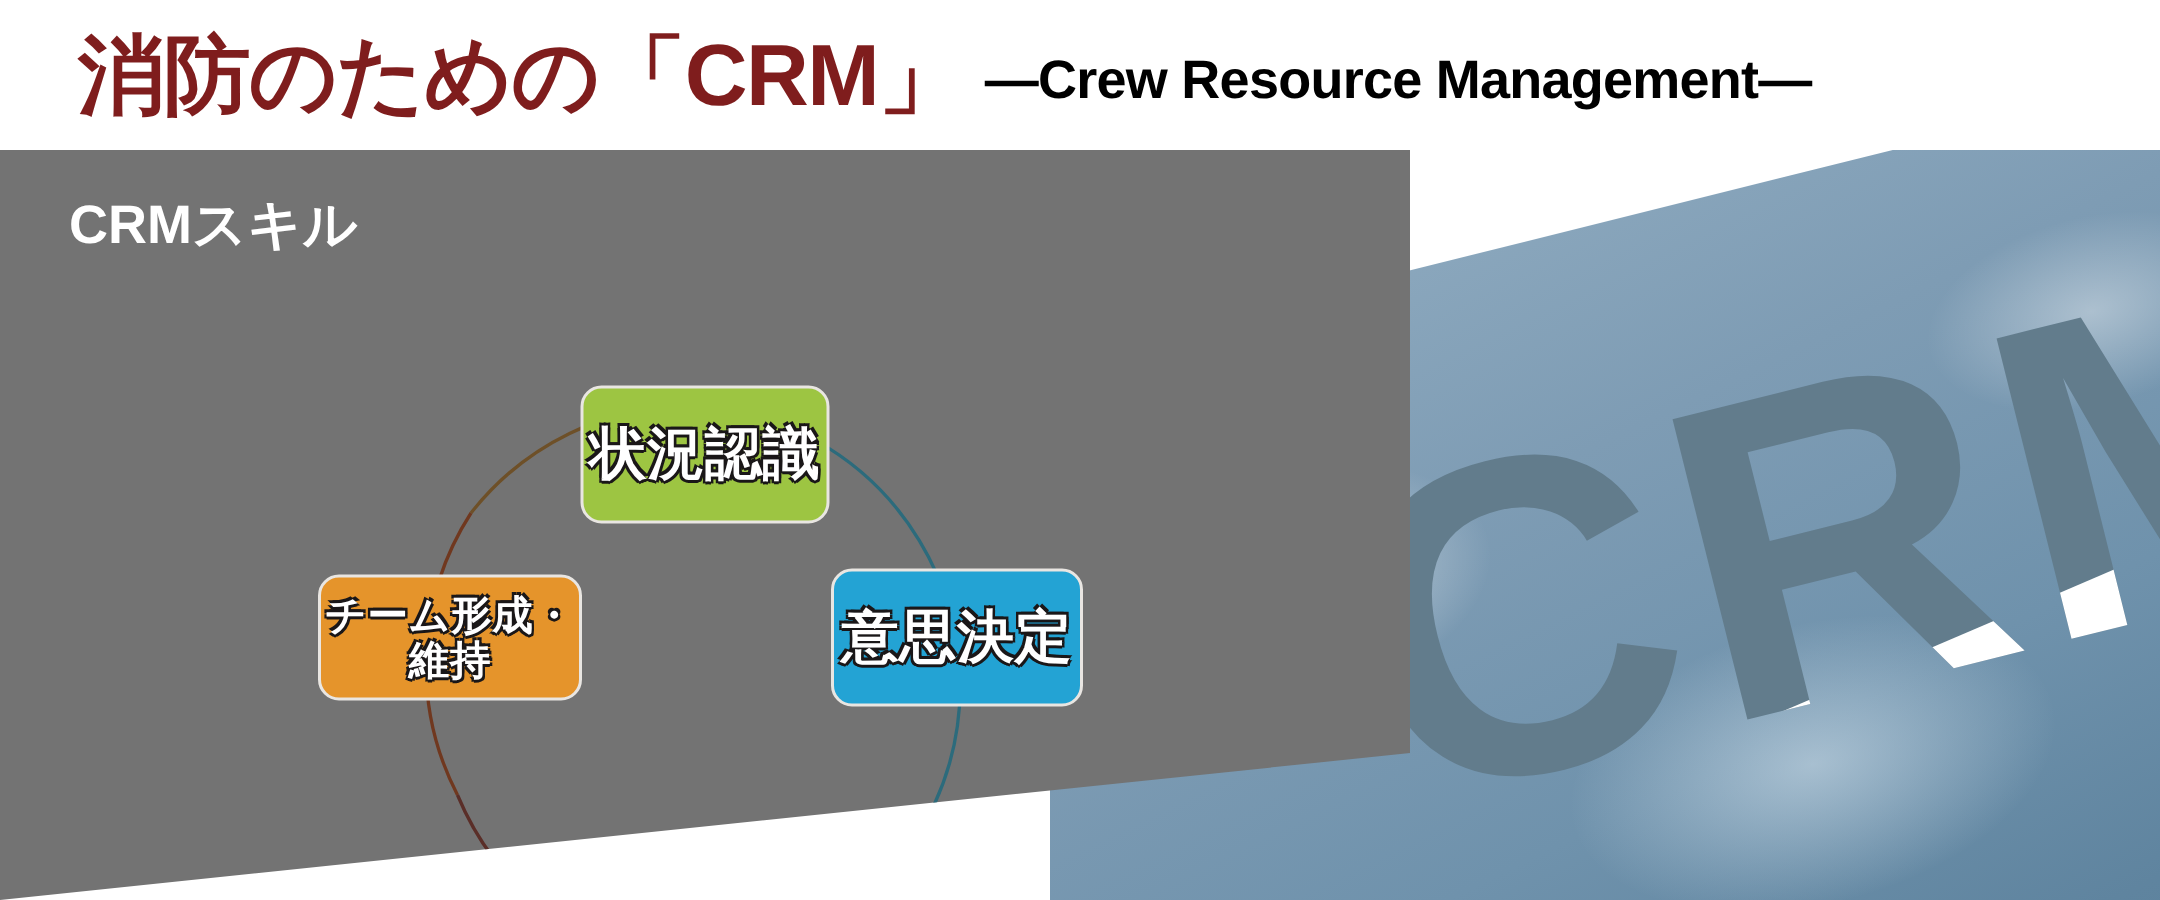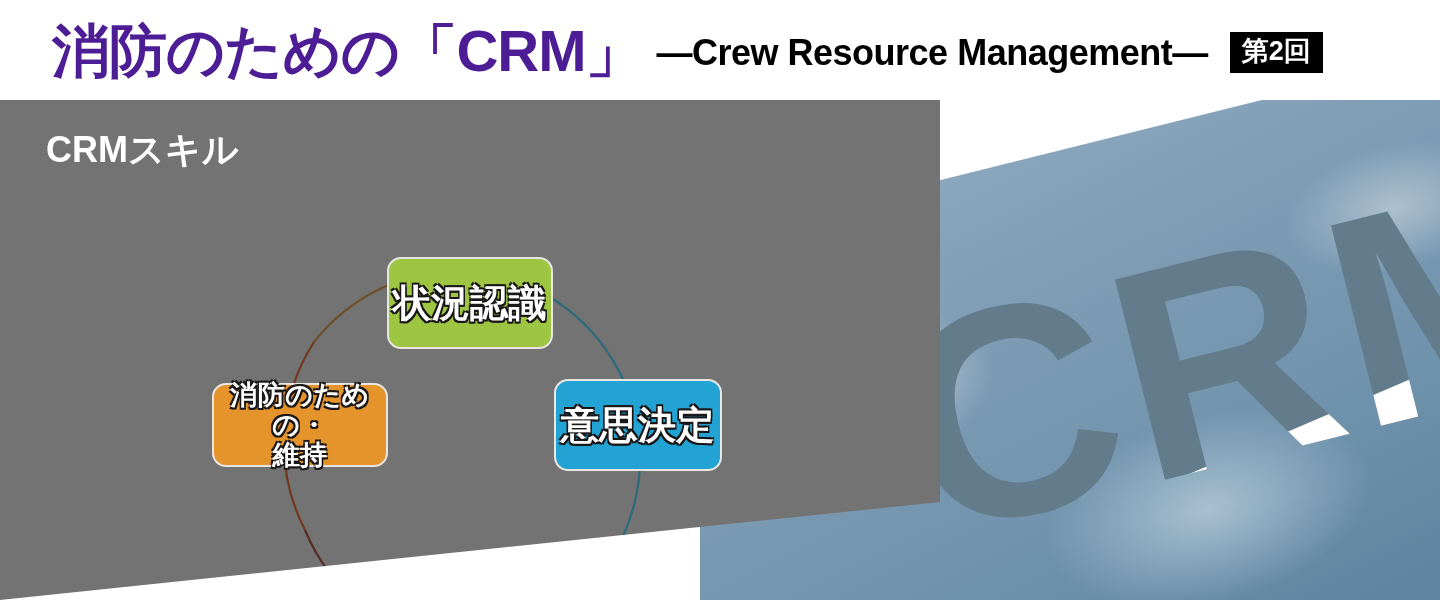--- a/index.html
+++ b/index.html
@@ -31,21 +31,21 @@
     display: flex;
     align-items: center;
     padding-left: 52px;
     box-sizing: border-box;
     white-space: nowrap;
     z-index: 40;
   }
   .title-jp {
     font-size: 58px;
     font-weight: bold;
-    color: #4c1d95;
+    color: #7f1d1d;
     letter-spacing: -1px;
     line-height: 1;
     position: relative;
     top: 1px;
   }
   .title-en {
     font-size: 36px;
     font-weight: bold;
     color: #000000;
     letter-spacing: -0.5px;
@@ -236,25 +236,24 @@
       <span class="ln">ワークロード・</span>
 
     </div>
 
     <div class="node" id="node-communication">
       <span class="ln">コミュニケ</span>
 
     </div>
 
     <div class="node" id="node-team">
-      <span class="ln">消防のための・</span>
+      <span class="ln">チーム形成・</span>
       <span class="ln">維持</span>
     </div>
 
   </div>
 
   <div id="header">
     <span class="title-jp">消防のための「CRM」</span>
     <span class="title-en">—Crew Resource Management—</span>
-    <span id="episode-badge">第2回</span>
   </div>
 
 </div>
 
 </body></html>

